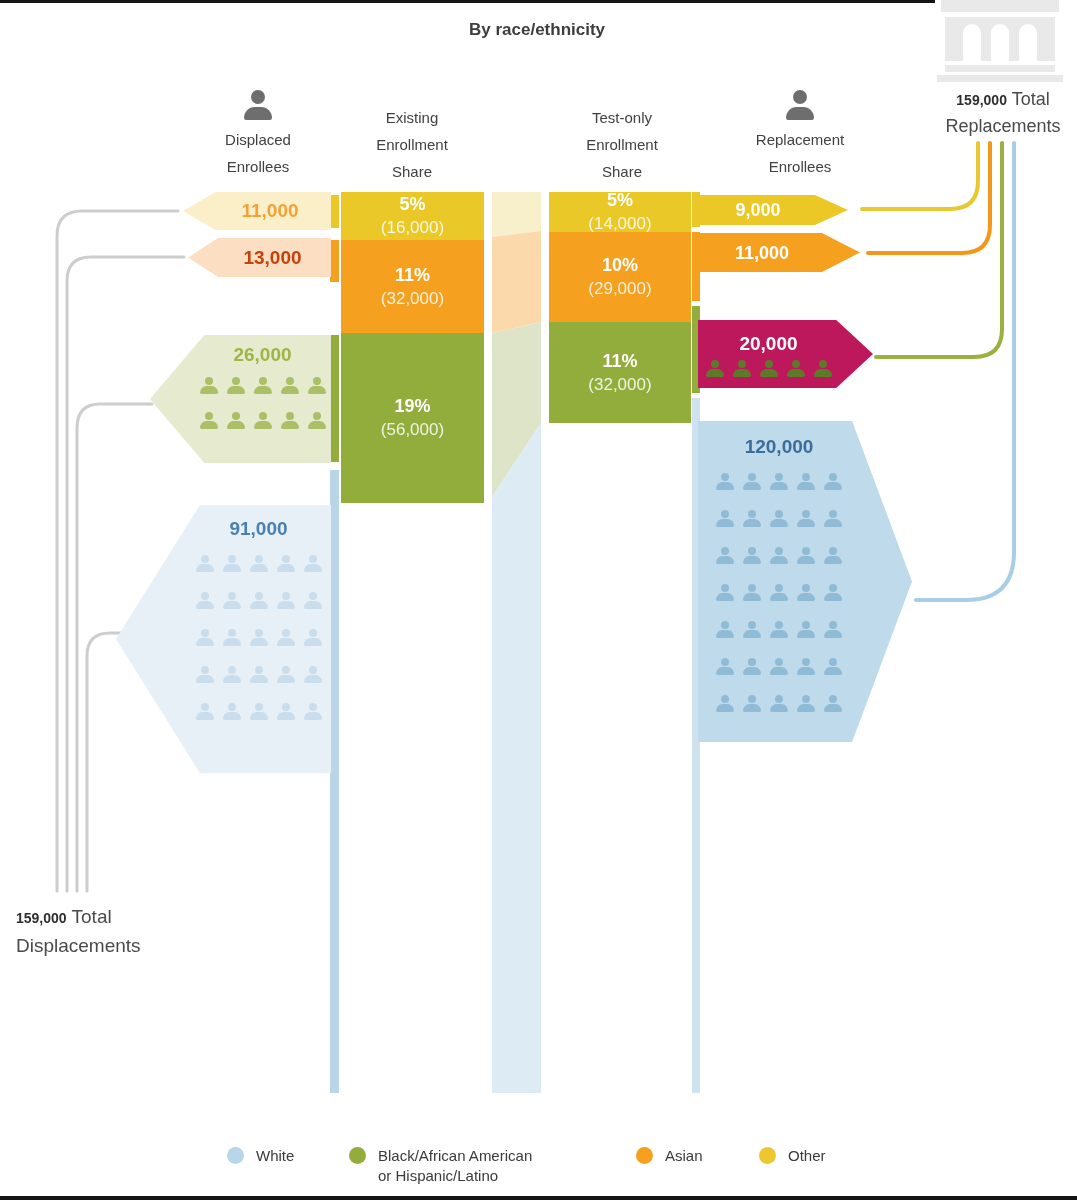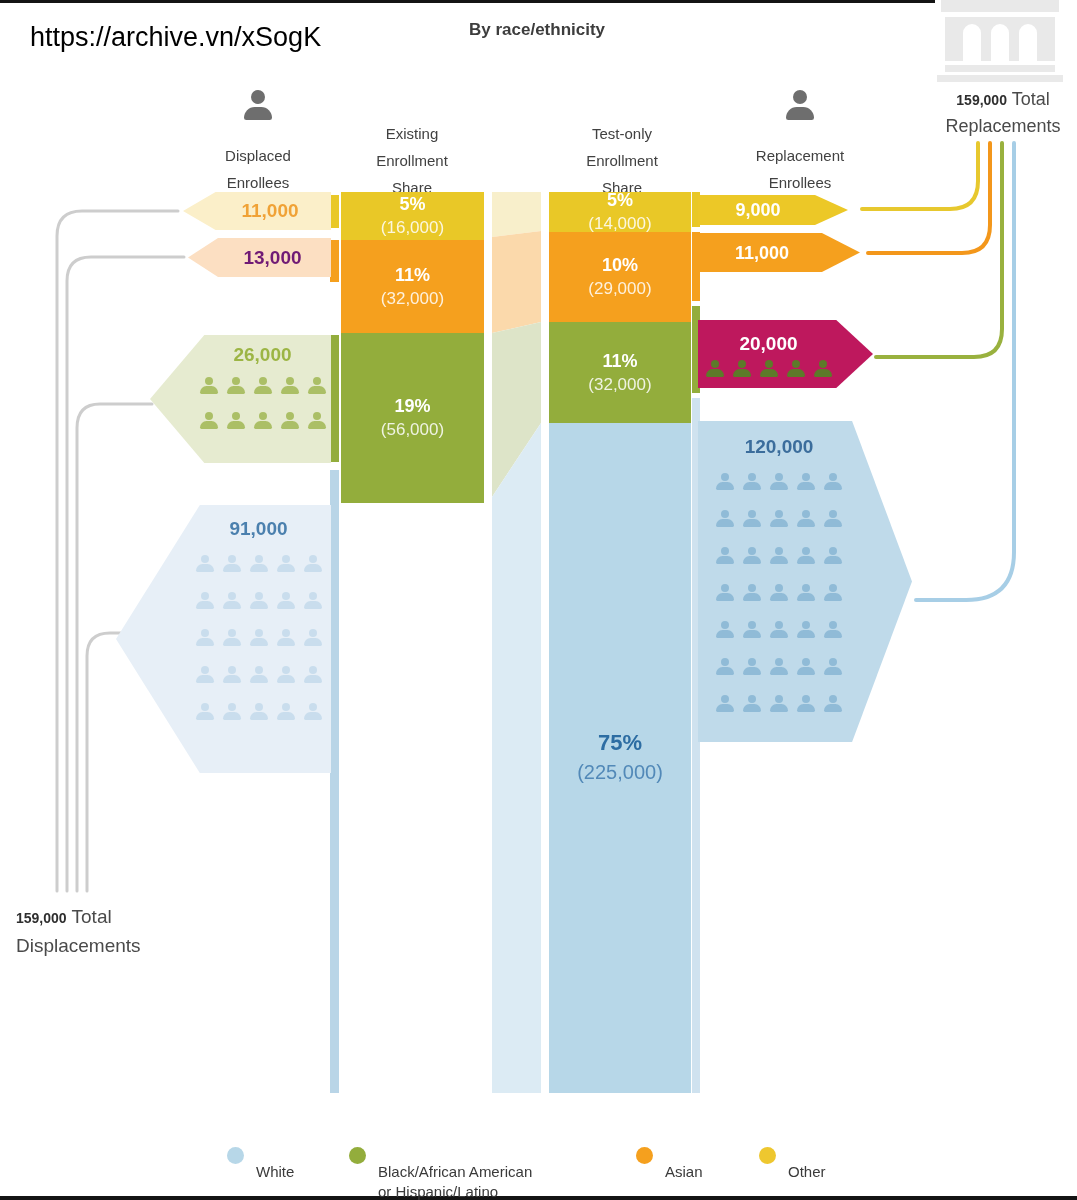--- a/index.html
+++ b/index.html
@@ -1,19 +1,19 @@
 <!DOCTYPE html>
 <html><head>
 <meta charset="utf-8">
 <style>
   html,body{margin:0;padding:0;background:#ffffff;}
   body{font-family:"Liberation Sans", sans-serif;}
   .canvas{position:relative;width:1077px;height:1200px;background:#fff;overflow:hidden;}
   .abs{position:absolute;}
-  .preline{white-space:pre-line;margin-top:16px;}
+  .preline{white-space:pre-line;}
 
   
   .top-border{left:0;top:0;width:935px;height:3px;background:#141414;}
   .bottom-border{left:0;top:1196px;width:1077px;height:4px;background:#141414;}
 
   
   .url-overlay{left:30px;top:22px;font-size:27px;color:#000;}
   .chart-title{left:437px;top:20px;width:200px;text-align:center;font-size:17px;font-weight:bold;color:#3d3d3d;}
 
   
@@ -47,21 +47,21 @@
   .seg-blue{justify-content:flex-start;}
   .seg-blue .pct{font-size:22px;color:#2d6da3;line-height:30px;}
   .seg-blue .cnt{font-size:20px;color:#5289b8;line-height:28px;}
 
   
   .arrow{position:absolute;display:flex;flex-direction:column;align-items:center;text-align:center;
          box-sizing:border-box;}
   .arrow .val{font-weight:bold;font-size:19px;line-height:24px;}
   .la-other {left:183px;top:192px;width:148px;height:38px;background:#fbefc9;color:#f0a236;
              clip-path:polygon(100% 0,22% 0,0 50%,22% 100%,100% 100%);justify-content:center;padding-left:26px;}
-  .la-asian {left:188px;top:238px;width:143px;height:39px;background:#fcdfc2;color:#701a75;
+  .la-asian {left:188px;top:238px;width:143px;height:39px;background:#fcdfc2;color:#c2410c;
              clip-path:polygon(100% 0,21% 0,0 50%,21% 100%,100% 100%);justify-content:center;padding-left:26px;}
   .la-bh    {left:150px;top:335px;width:181px;height:128px;background:#e6ebd0;color:#9cb544;
              clip-path:polygon(100% 0,30% 0,0 50%,30% 100%,100% 100%);padding-top:8px;padding-left:44px;}
   .la-white {left:116px;top:505px;width:215px;height:268px;background:#e7eff7;color:#4b80ae;
              clip-path:polygon(100% 0,39% 0,0 50%,39% 100%,100% 100%);padding-top:12px;padding-left:70px;}
   .ra-other {left:698px;top:195px;width:150px;height:30px;background:#ecc827;color:#fff;
              clip-path:polygon(0 0,78% 0,100% 50%,78% 100%,0 100%);justify-content:center;padding-right:30px;}
   .ra-other .val{font-size:18px;}
   .ra-asian {left:698px;top:233px;width:162px;height:39px;background:#f5a01e;color:#fff;
              clip-path:polygon(0 0,76.5% 0,100% 50%,76.5% 100%,0 100%);justify-content:center;padding-right:34px;}
@@ -98,21 +98,20 @@
   svg.flows{left:0;top:0;pointer-events:none;}
 </style>
 </head>
 <body>
 
 <div class="canvas">
 
   <div class="abs top-border"></div>
   <div class="abs bottom-border"></div>
 
-  <div class="abs url-overlay">https://archive.vn/xSogK</div>
   <div class="abs chart-title">By race/ethnicity</div>
 
   <svg class="abs" style="left:933px;top:0px;" width="134" height="82" viewBox="0 0 134 82">
     <rect x="8" y="0" width="118" height="12" fill="#e9e9e9"></rect>
     <path fill="#e9e9e9" fill-rule="evenodd" d="M12 17 H122 V61 H12 Z
          M30 61 V33 a9 9 0 0 1 18 0 V61 Z
          M58 61 V33 a9 9 0 0 1 18 0 V61 Z
          M86 61 V33 a9 9 0 0 1 18 0 V61 Z"></path>
     <rect x="12" y="65" width="110" height="7" fill="#e9e9e9"></rect>
     <rect x="4" y="75" width="126" height="7" fill="#e9e9e9"></rect>
@@ -201,24 +200,20 @@
     <div class="cnt">(14,000)</div>
   </div>
   <div class="seg" style="left:549px;top:232px;width:142px;height:90px;background:#f5a01e;">
     <div class="pct">10%</div>
     <div class="cnt">(29,000)</div>
   </div>
   <div class="seg" style="left:549px;top:322px;width:142px;height:101px;background:#93ad3c;">
     <div class="pct">11%</div>
     <div class="cnt">(32,000)</div>
   </div>
-  <div class="seg seg-blue" style="left:549px;top:423px;width:142px;height:670px;background:#b7d7e8;padding-top:305px;box-sizing:border-box;">
-    <div class="pct">75%</div>
-    <div class="cnt">(225,000)</div>
-  </div>
 
   <div class="arrow la-other">
     <div class="val">11,000</div>
   </div>
   <div class="arrow la-asian">
     <div class="val">13,000</div>
   </div>
   <div class="arrow la-bh">
     <div class="val">26,000</div>
     <div class="pictogram tight icons-bh-left">

